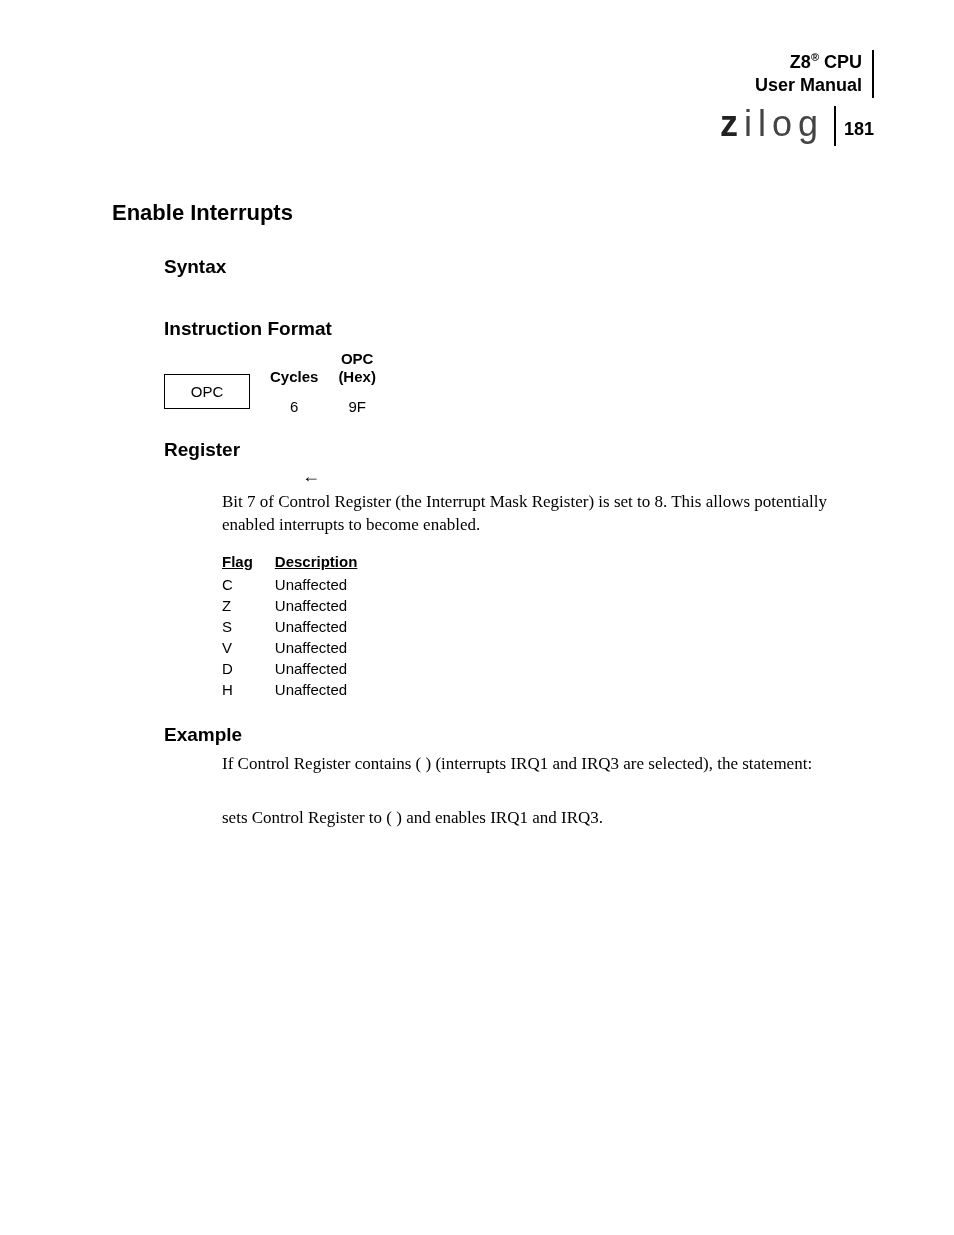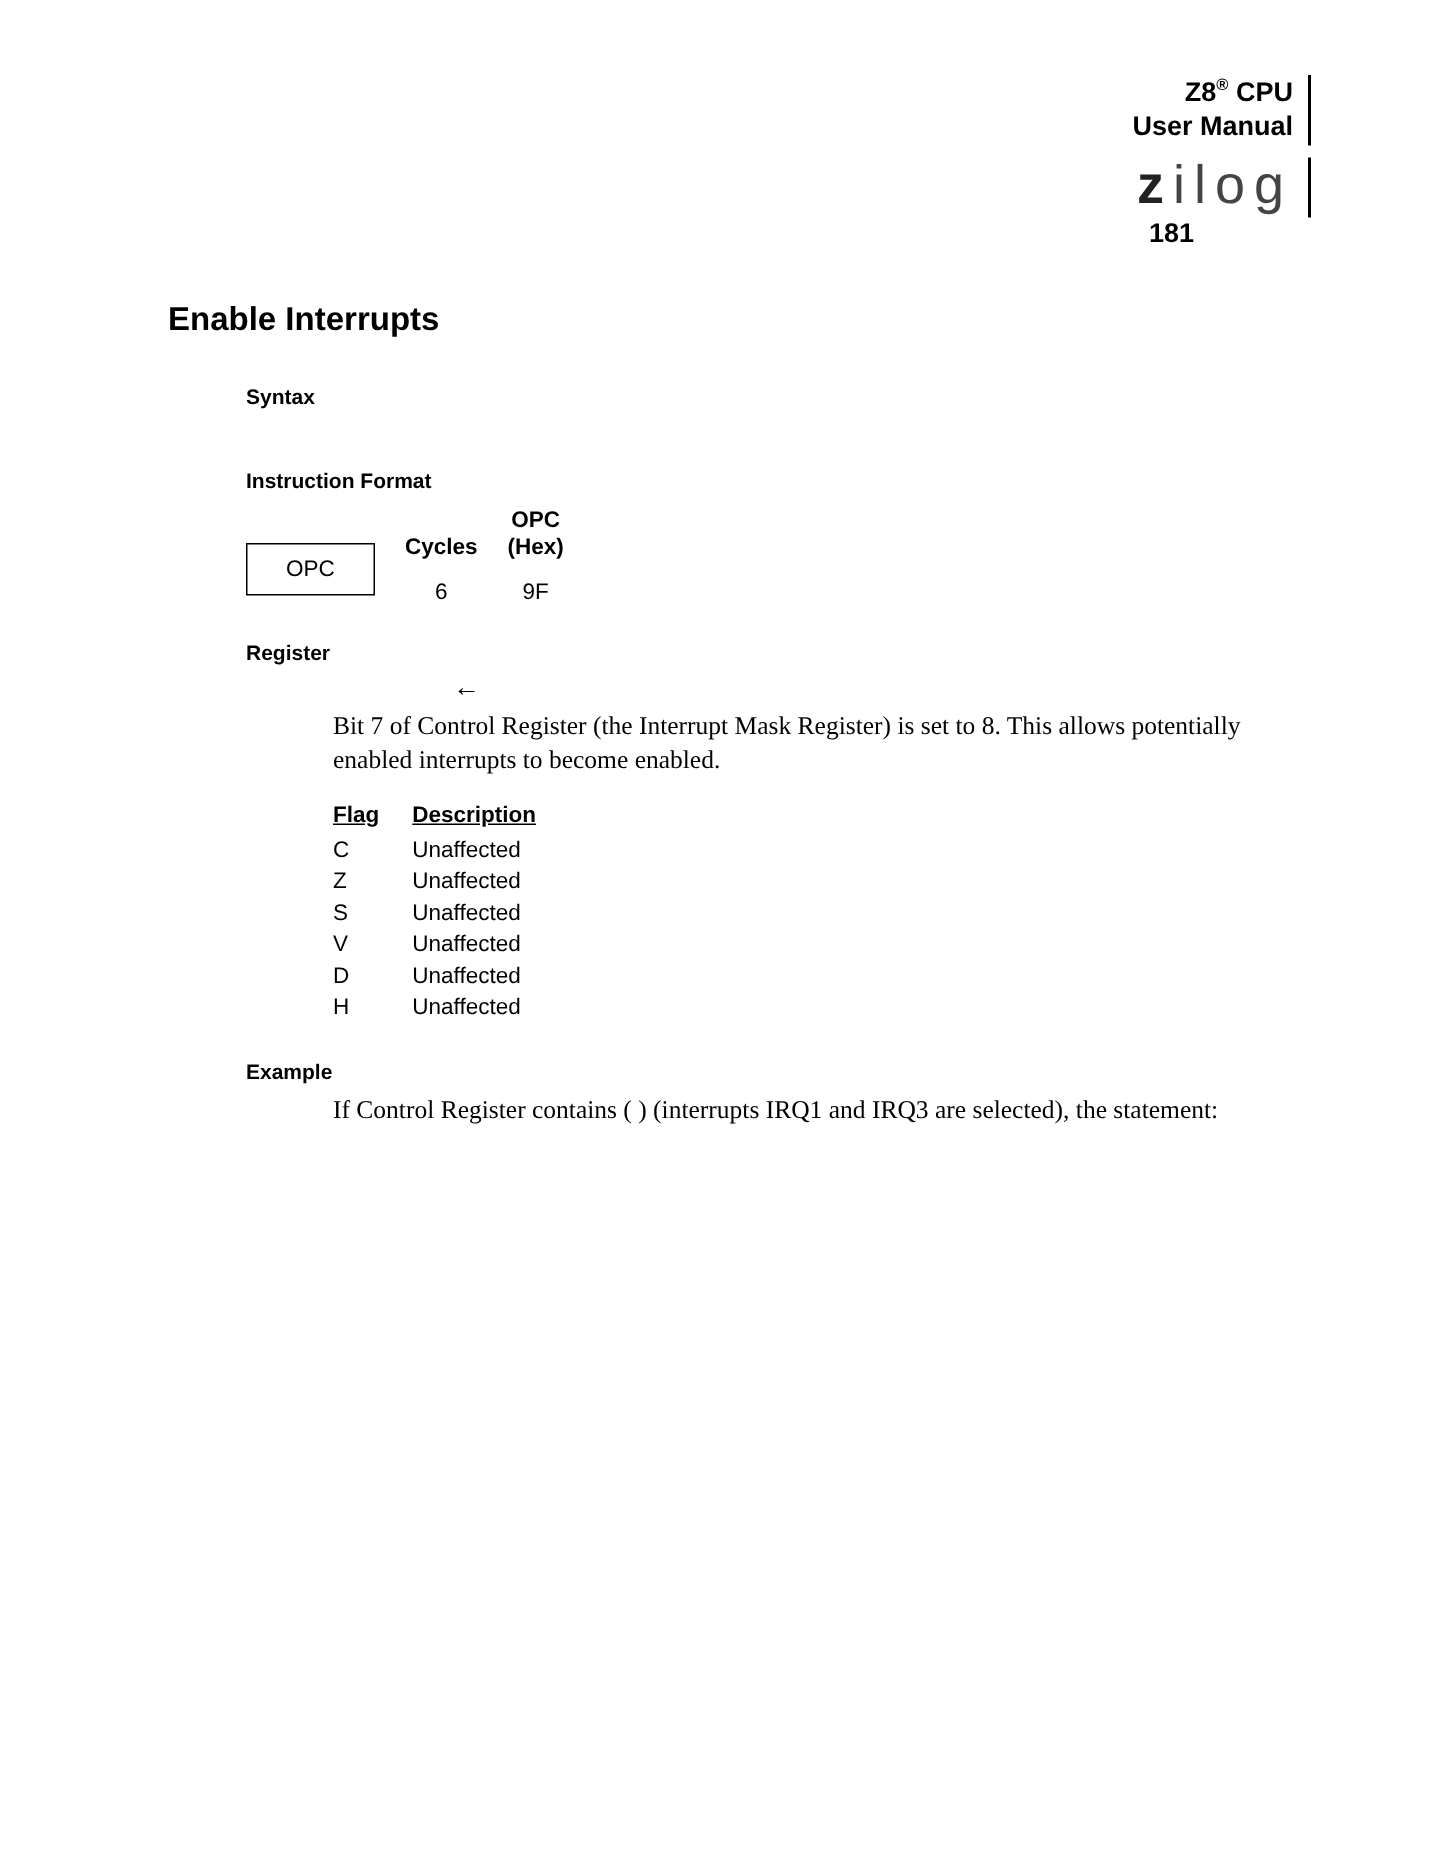--- a/index.html
+++ b/index.html
@@ -31,22 +31,22 @@
     line-height: 1.3;
     font-weight: bold;
     font-size: 18px;
   }
   .sup {
     font-size: 11px;
     vertical-align: super;
   }
   .logo-row {
     display: flex;
+    align-items: flex-end;
     margin-top: 8px;
-    flex-direction: column;
   }
   .logo {
     font-family: "Segoe UI", Arial, sans-serif;
     font-size: 36px;
     letter-spacing: 6px;
     color: #444;
     border-right: 2px solid #000;
     padding-right: 10px;
     line-height: 1;
     padding-bottom: 4px;
@@ -67,21 +67,21 @@
   }
   h1.title {
     font-family: Arial, Helvetica, sans-serif;
     font-size: 22px;
     font-weight: bold;
     margin: 0 0 30px 0;
   }
   .section-label {
     font-family: Arial, Helvetica, sans-serif;
     font-weight: bold;
-    font-size: 14px;
+    font-size: 19px;
     margin: 0 0 6px 0;
   }
   .indent-block {
     margin-left: 52px;
   }
   .spacer-sm { height: 24px; }
   .spacer-md { height: 34px; }
   .fmt-table {
     display: flex;
     align-items: flex-start;
@@ -250,18 +250,19 @@
     </div>
 
     <div class="spacer-sm"></div>
 
     <div class="indent-block">
       <p class="section-label">Example</p>
     </div>
 
     <div class="indent-block example-body" style="margin-left:110px;">
       <p style="margin:0 0 30px 0;">If Control Register        contains        (                ) (interrupts IRQ1 and IRQ3 are selected), the statement:</p>
+      <p style="margin:0;">sets Control Register        to        (                    ) and enables IRQ1 and IRQ3.</p>
     </div>
 
   </div>
 
 
 </div>
 
 </body></html>

